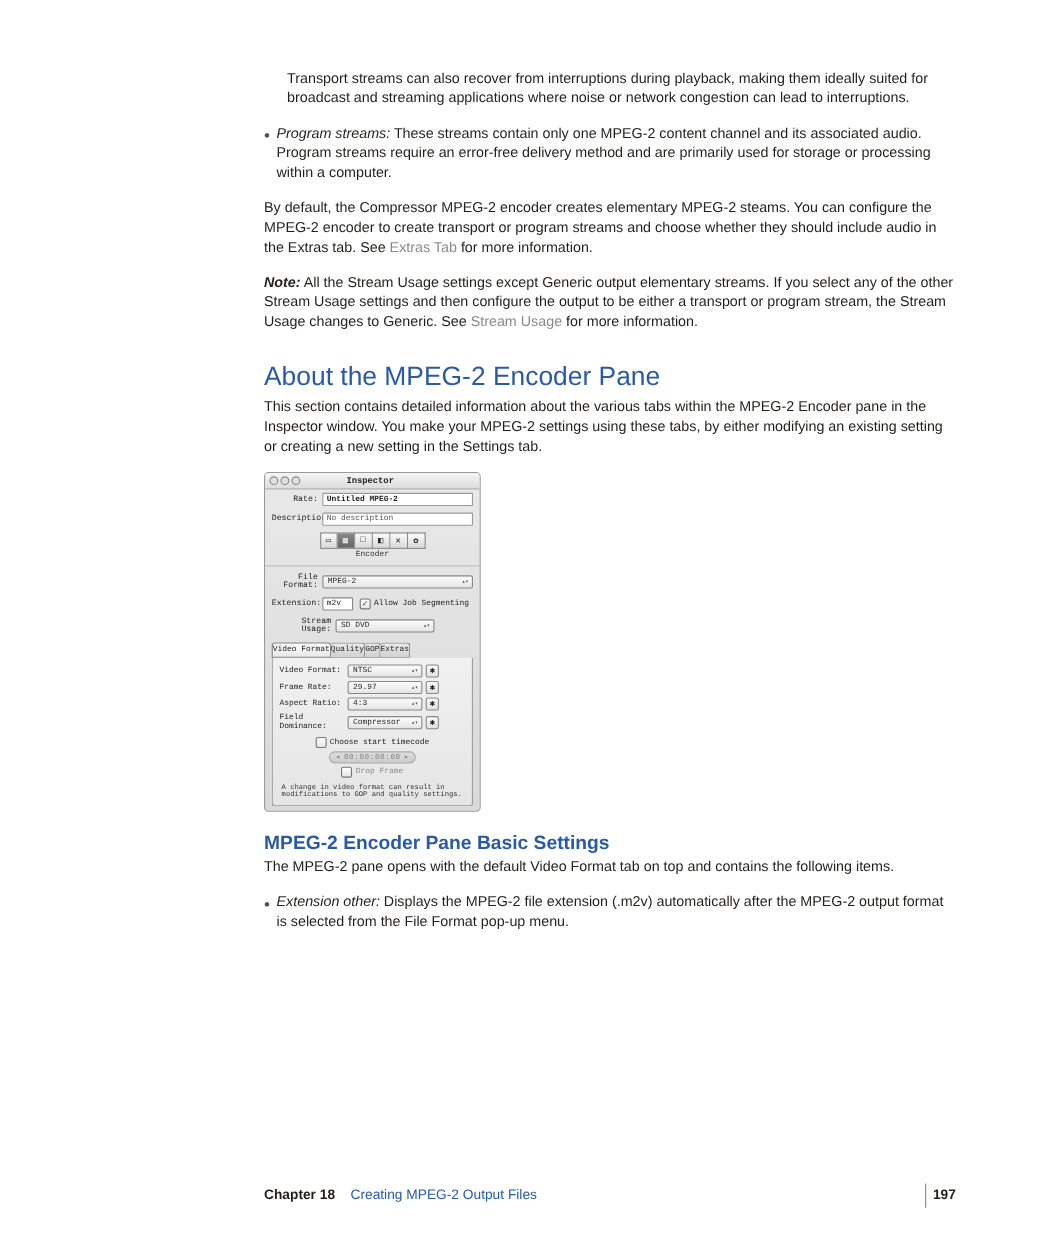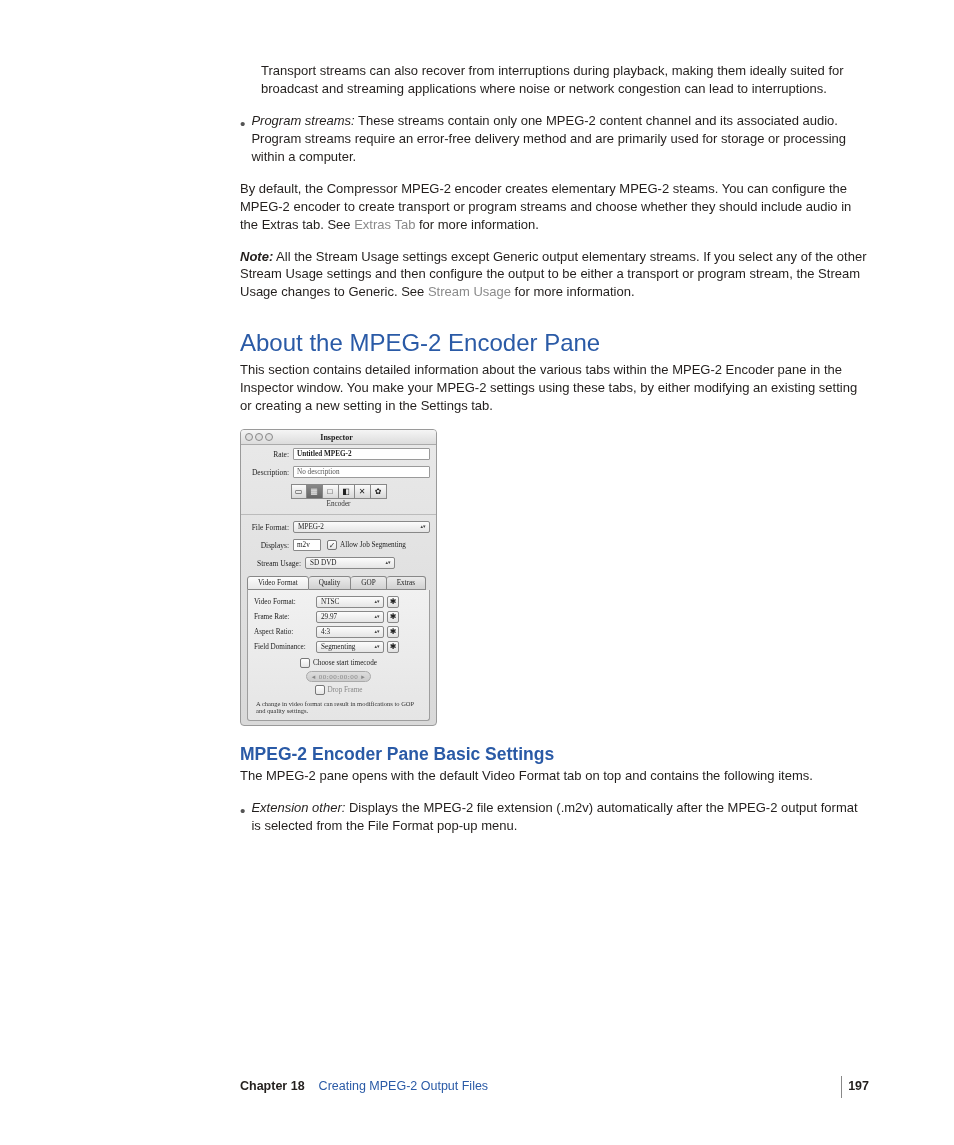--- a/index.html
+++ b/index.html
@@ -54,21 +54,21 @@
   .footer .chap-lab { font-weight: 700; color: #231f1d; }
   .footer .chap-title { color: #2a5aa6; margin-left: 14px; }
   .footer .pgnum { margin-left: auto; font-weight: 700; }
   .footer .rule { position:absolute; right:112px; top:-3px; height:22px; width:1px; background:#888;}
   
   .inspector {
     width: 197px;
     background: linear-gradient(#e9e9e9,#d9d9d9);
     border: 1px solid #9a9a9a;
     border-radius: 4px;
-    font-family: Liberation Serif, serif;
+    font-family: Liberation Mono, monospace;
     font-size: 7.5px;
     color: #222;
     margin-top: 12px;
     margin-bottom: 18px;
     overflow: hidden;
   }
   .insp-titlebar {
     height: 15px;
     background: linear-gradient(#f5f5f5,#dcdcdc);
     border-bottom: 1px solid #aaa;
@@ -87,21 +87,21 @@
   .iconbtn { width:16px; height:15px; background:linear-gradient(#fbfbfb,#d8d8d8); border:1px solid #888; display:flex; align-items:center; justify-content:center; font-size:8px;}
   .iconbtn:not(:first-child){border-left:none;}
   .iconbtn.sel { background:linear-gradient(#888,#666); color:#eee;}
   .enc-lab { text-align:center; font-size:7.2px; padding-bottom:4px; color:#333;}
   .divider-top { border-top:1px solid #bbb; margin-top:2px;}
   .sel-field { flex:1; height:12px; background:linear-gradient(#fcfcfc,#e5e5e5); border:1px solid #888; border-radius:2px; display:flex; align-items:center; padding:0 4px; position:relative; font-size:7.2px;}
   .sel-field .arrows { position:absolute; right:2px; top:0; height:100%; width:8px; display:flex; flex-direction:column; align-items:center; justify-content:center; font-size:5px; line-height:4px; color:#444;}
   .small-input { width:28px; height:12px; background:#fff; border:1px solid #888; border-radius:1px; display:flex; align-items:center; padding:0 3px; font-size:7.2px;}
   .chk { width:10px; height:10px; border:1px solid #777; border-radius:2px; background:linear-gradient(#fff,#e5e5e5); display:flex; align-items:center; justify-content:center; font-size:8px; color:#333; margin-right:3px;}
   .tabbar { display:flex; padding:4px 6px 0; gap:0; }
-  .tabbtn { padding:2px 10px; background:linear-gradient(#ebebeb,#d1d1d1); border:1px solid #888; border-radius:3px 3px 0 0; font-size:7.2px; }
+  .tabbtn { padding:2px 0; background:linear-gradient(#ebebeb,#d1d1d1); border:1px solid #888; border-radius:3px 3px 0 0; font-size:7.2px; }
   .tabbtn.sel { background:linear-gradient(#fcfcfc,#e8e8e8);}
   .tabbtn:not(:first-child){ border-left:none;}
   .panel { margin:0 6px 4px; background:linear-gradient(#f1f1f1,#e5e5e5); border:1px solid #9e9e9e; border-top:none; border-radius:0 0 3px 3px; padding:4px 2px; }
   .prow { display:flex; align-items:center; padding:1.5px 4px; }
   .prow .plab { width:62px; text-align:left; padding-right:4px; font-size:7.2px;}
   .gear { width:12px; height:12px; border:1px solid #888; border-radius:2px; margin-left:3px; background:linear-gradient(#fcfcfc,#e0e0e0); display:flex; align-items:center; justify-content:center; font-size:8px;}
   .timecode-box { display:inline-flex; align-items:center; border:1px solid #aaa; border-radius:8px; padding:0 5px; height:11px; background:linear-gradient(#ddd,#ccc); color:#888; font-size:7px; letter-spacing:0.5px;}
   .panel-note { font-size:6.5px; padding:3px 6px 2px; color:#333;}
   .btn-row { display:flex; justify-content:flex-end; gap:6px; padding:6px 10px 8px; border-top:1px solid #bbb;}
   .pillbtn { width:42px; height:13px; border-radius:7px; border:1px solid #888; background:linear-gradient(#fdfdfd,#dcdcdc); display:flex; align-items:center; justify-content:center; font-size:7.2px;}
@@ -159,21 +159,21 @@
     <div class="enc-lab">Encoder</div>
     <div class="divider-top"></div>
     <div class="insp-row" style="padding-top:6px;">
       <div class="insp-lab">File Format:</div>
       <div class="sel-field">
           <span>MPEG-2</span>
           <span class="arrows">▴▾</span>
         </div>
     </div>
     <div class="insp-row">
-      <div class="insp-lab">Displays:</div>
+      <div class="insp-lab">Extension:</div>
       <div class="small-input">m2v</div>
       <div class="chk" style="margin-left:6px;">✓</div>
       <div style="font-size:7.2px;">Allow Job Segmenting</div>
     </div>
     <div class="insp-row">
       <div class="insp-lab" style="width:58px;">Stream Usage:</div>
       <div class="sel-field" style="flex:0 0 90px;">
           <span>SD DVD</span>
           <span class="arrows">▴▾</span>
         </div>
@@ -205,21 +205,21 @@
         <div class="plab">Aspect Ratio:</div>
         <div class="sel-field" style="flex:0 0 68px;">
             <span>4:3</span>
             <span class="arrows">▴▾</span>
           </div>
         <div class="gear">✱</div>
       </div>
       <div class="prow">
         <div class="plab">Field Dominance:</div>
         <div class="sel-field" style="flex:0 0 68px;">
-            <span>Segmenting</span>
+            <span>Compressor</span>
             <span class="arrows">▴▾</span>
           </div>
         <div class="gear">✱</div>
       </div>
       <div class="prow" style="justify-content:center; padding-top:4px;">
         <div class="chk"></div>
         <div style="font-size:7.2px;">Choose start timecode</div>
       </div>
       <div class="prow" style="justify-content:center;">
         <div class="timecode-box">

